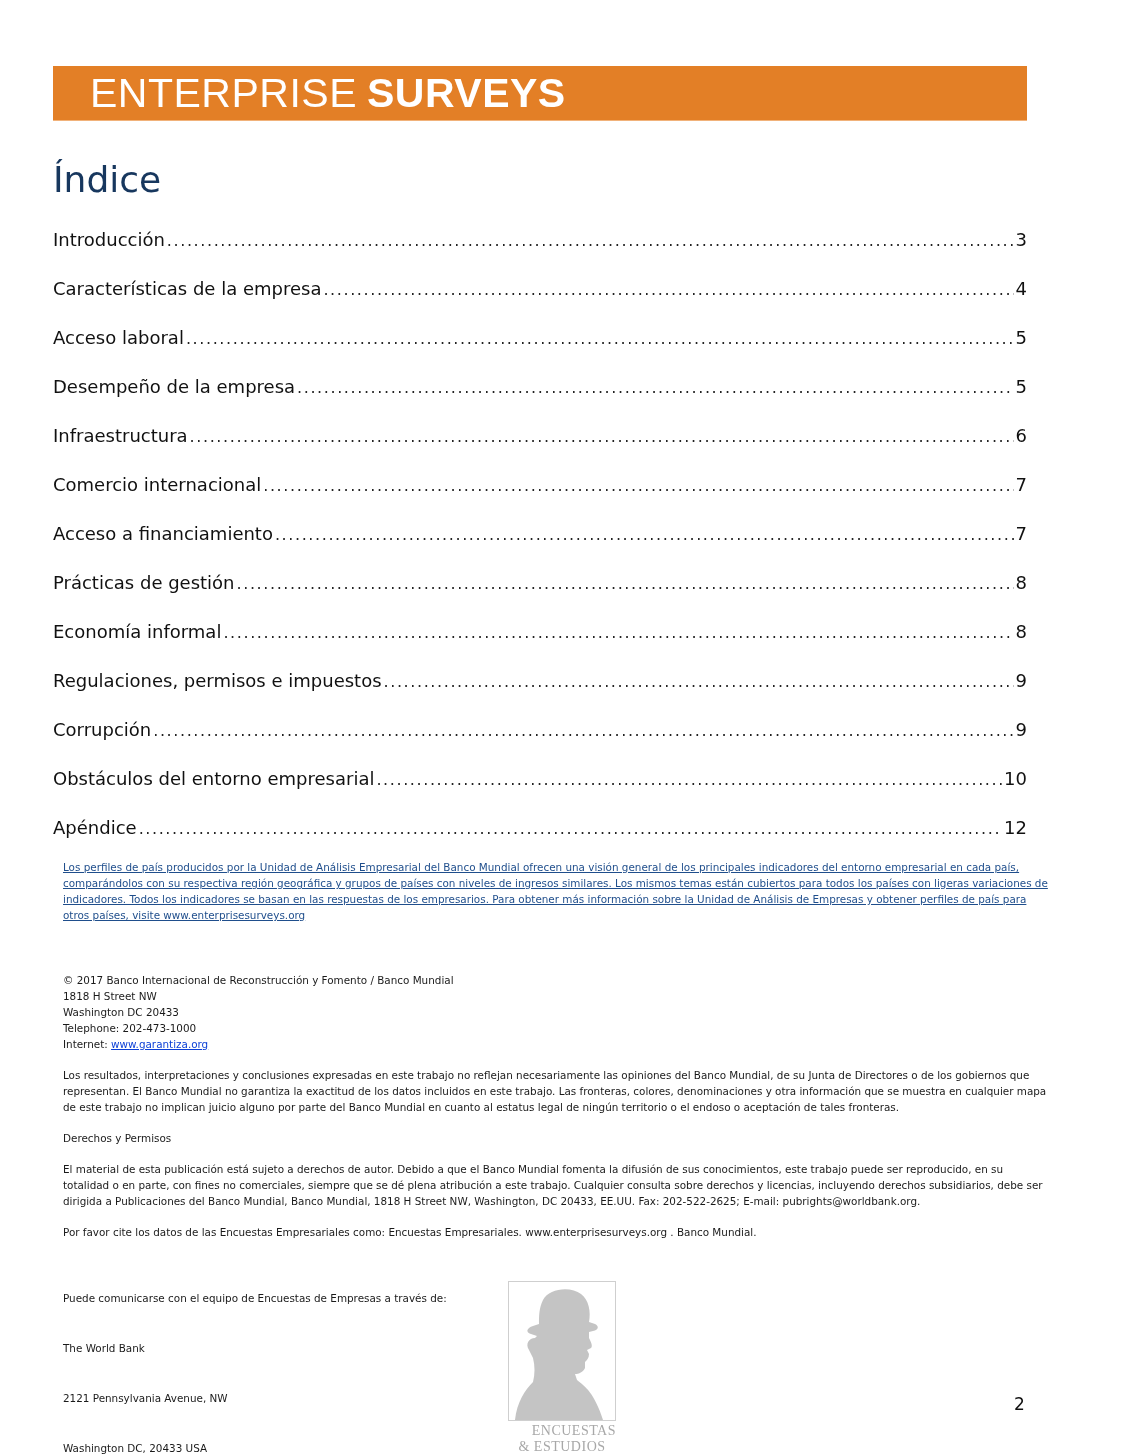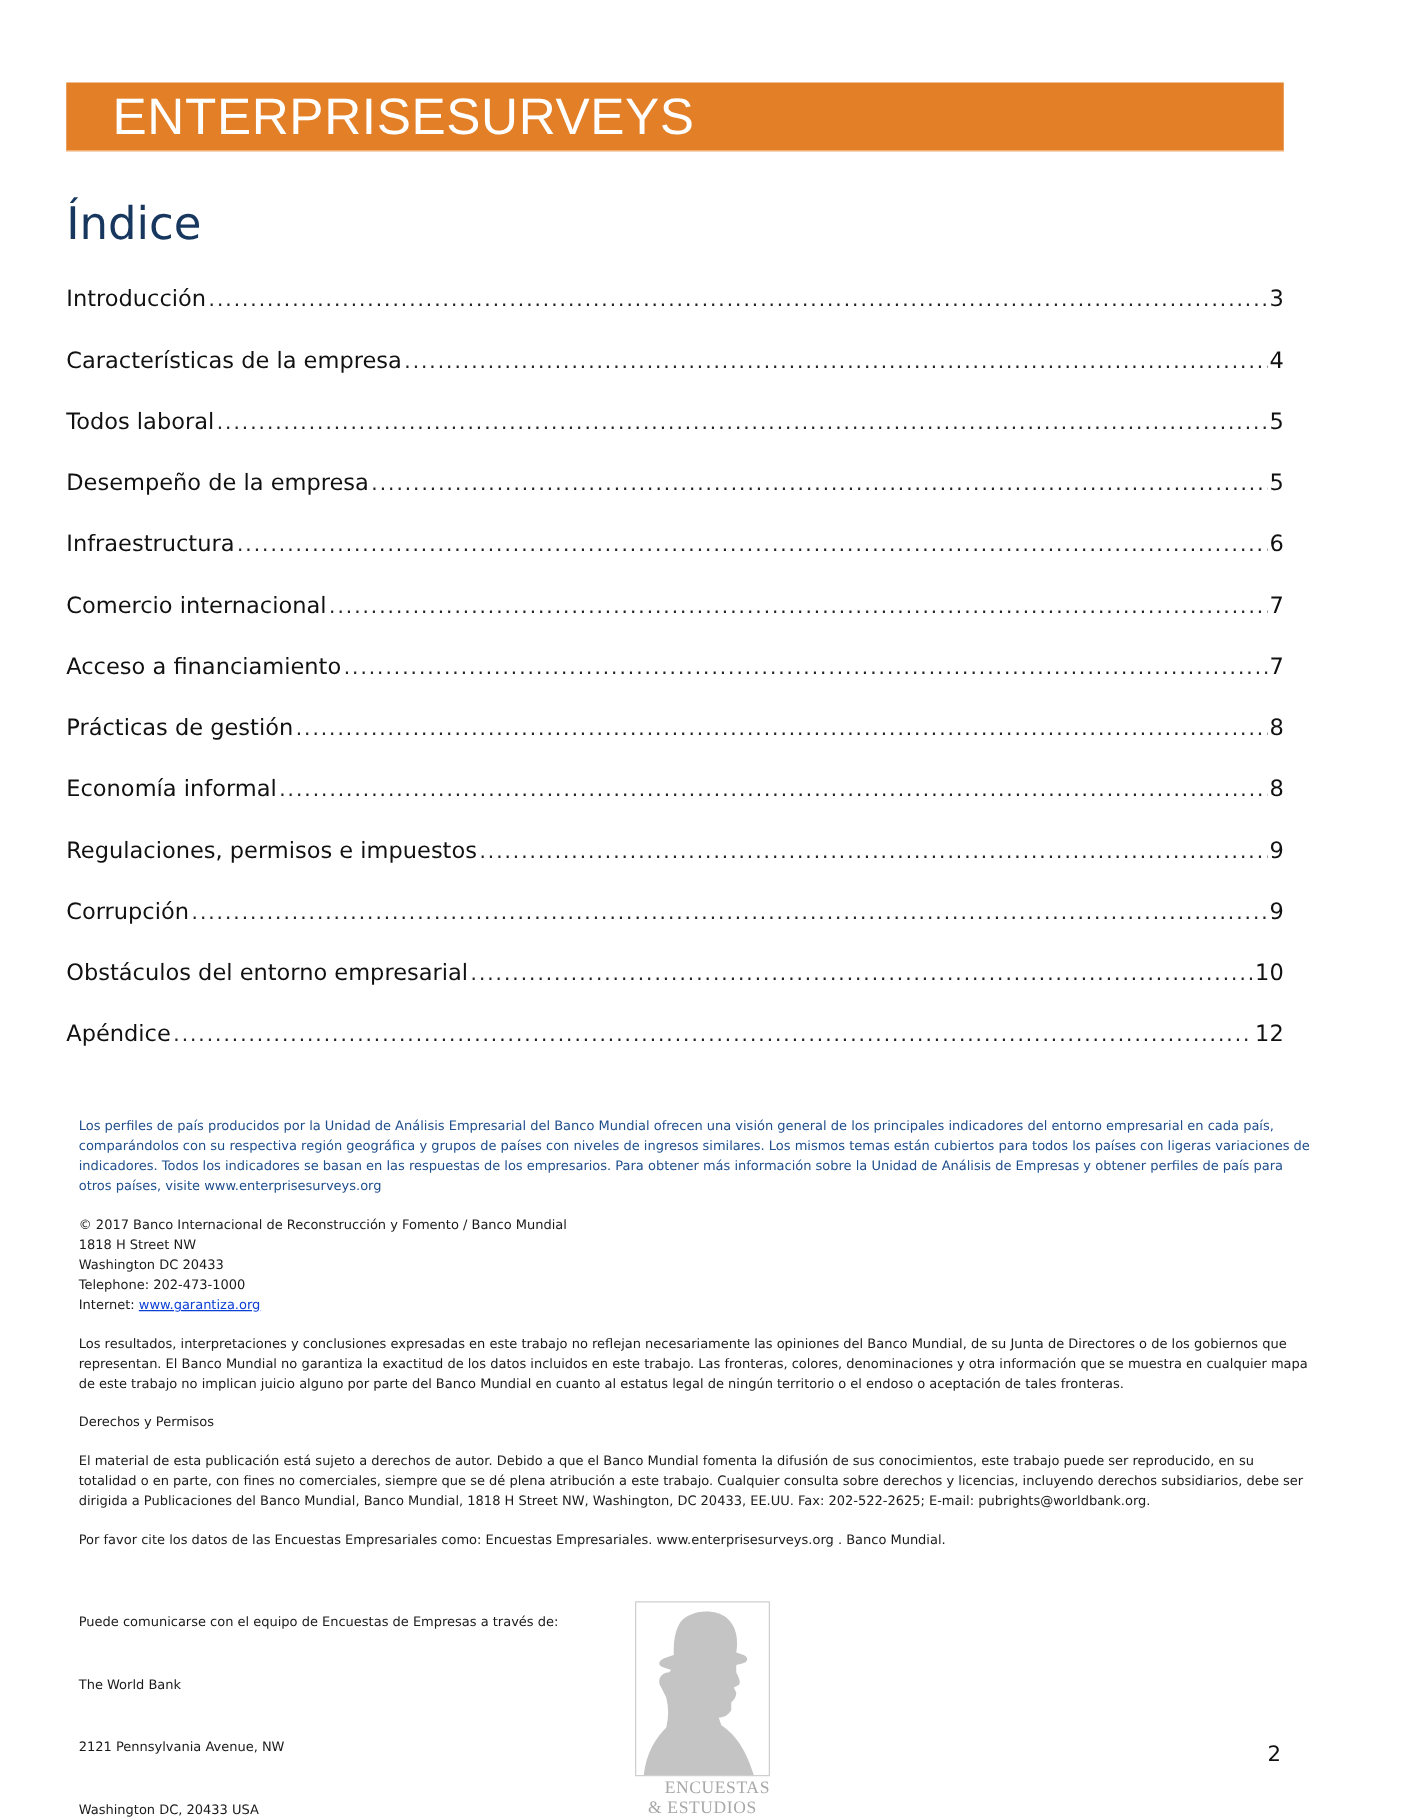--- a/index.html
+++ b/index.html
@@ -13,21 +13,21 @@
       background: #e37f26;
       border-bottom: 1px solid #f1b27a;
     }
     .banner-text {
       position: absolute; left: 37px; top: 4px;
       font-family: "Liberation Sans", sans-serif;
       font-size: 41px; line-height: 46px; color: #ffffff; letter-spacing: 0.5px;
       white-space: nowrap;
     }
     .banner-text .light { font-weight: normal; }
-    .banner-text .bold { font-weight: normal; }
+    .banner-text .bold { font-weight: bold; margin-left: 10px; }
 
     .page-title {
       position: absolute; left: 53px; top: 152px;
       font-family: "DejaVu Sans", sans-serif;
       font-size: 36px; line-height: 56px; color: #17375e; font-weight: normal;
       margin: 0;
     }
 
     .toc {
       position: absolute; left: 53px; top: 224px; width: 974px;
@@ -47,21 +47,21 @@
     .toc-leader::before {
       content: "..................................................................................................................................................................................................................................................................";
     }
     .toc-page { white-space: nowrap; padding-left: 2px; min-width: 10px; text-align: right; }
 
     .small {
       position: absolute; left: 63px; width: 985px;
       font-family: "DejaVu Sans", sans-serif;
       font-size: 10.4px; line-height: 16px; color: #1a1a1a; margin: 0;
     }
-    .intro { top: 893px; color: #1f4e8c; }
+    .intro { top: 859px; color: #1f4e8c; text-decoration: underline; }
     .addr { top: 972px; }
     .addr div { white-space: nowrap; }
     .addr a { color: #0b3fd6; text-decoration: underline; }
     .disclaimer { top: 1067px; }
     .rights-title { top: 1130px; }
     .rights-body { top: 1161px; }
     .cite { top: 1224px; }
     .contact { top: 1256px; }
     .contact div { white-space: nowrap; margin-top: 34px; }
 
@@ -101,21 +101,21 @@
     <span class="toc-label">Introducción</span>
     <span class="toc-leader"></span>
     <span class="toc-page">3</span>
   </li>
   <li class="toc-row">
     <span class="toc-label">Características de la empresa</span>
     <span class="toc-leader"></span>
     <span class="toc-page">4</span>
   </li>
   <li class="toc-row">
-    <span class="toc-label">Todos laboral</span>
+    <span class="toc-label">Acceso laboral</span>
     <span class="toc-leader"></span>
     <span class="toc-page">5</span>
   </li>
   <li class="toc-row">
     <span class="toc-label">Desempeño de la empresa</span>
     <span class="toc-leader"></span>
     <span class="toc-page">5</span>
   </li>
   <li class="toc-row">
     <span class="toc-label">Infraestructura </span>

